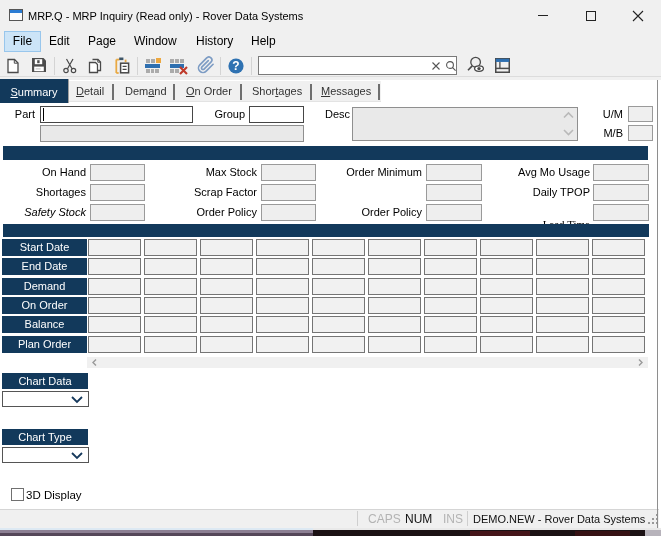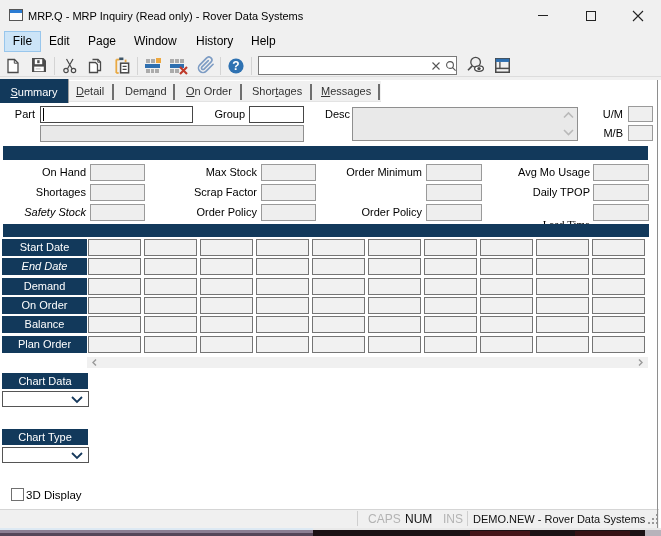--- a/index.html
+++ b/index.html
@@ -207,21 +207,21 @@
       <div class="cell" style="left:88px;top:239px;"></div>
       <div class="cell" style="left:144px;top:239px;"></div>
       <div class="cell" style="left:200px;top:239px;"></div>
       <div class="cell" style="left:256px;top:239px;"></div>
       <div class="cell" style="left:312px;top:239px;"></div>
       <div class="cell" style="left:368px;top:239px;"></div>
       <div class="cell" style="left:424px;top:239px;"></div>
       <div class="cell" style="left:480px;top:239px;"></div>
       <div class="cell" style="left:536px;top:239px;"></div>
       <div class="cell" style="left:592px;top:239px;"></div>
-      <div class="rowhdr" style="top:258px;font-style:italic;">End Date</div>
+      <div class="rowhdr" style="top:258px;">End Date</div>
       <div class="cell" style="left:88px;top:258px;"></div>
       <div class="cell" style="left:144px;top:258px;"></div>
       <div class="cell" style="left:200px;top:258px;"></div>
       <div class="cell" style="left:256px;top:258px;"></div>
       <div class="cell" style="left:312px;top:258px;"></div>
       <div class="cell" style="left:368px;top:258px;"></div>
       <div class="cell" style="left:424px;top:258px;"></div>
       <div class="cell" style="left:480px;top:258px;"></div>
       <div class="cell" style="left:536px;top:258px;"></div>
       <div class="cell" style="left:592px;top:258px;"></div>

